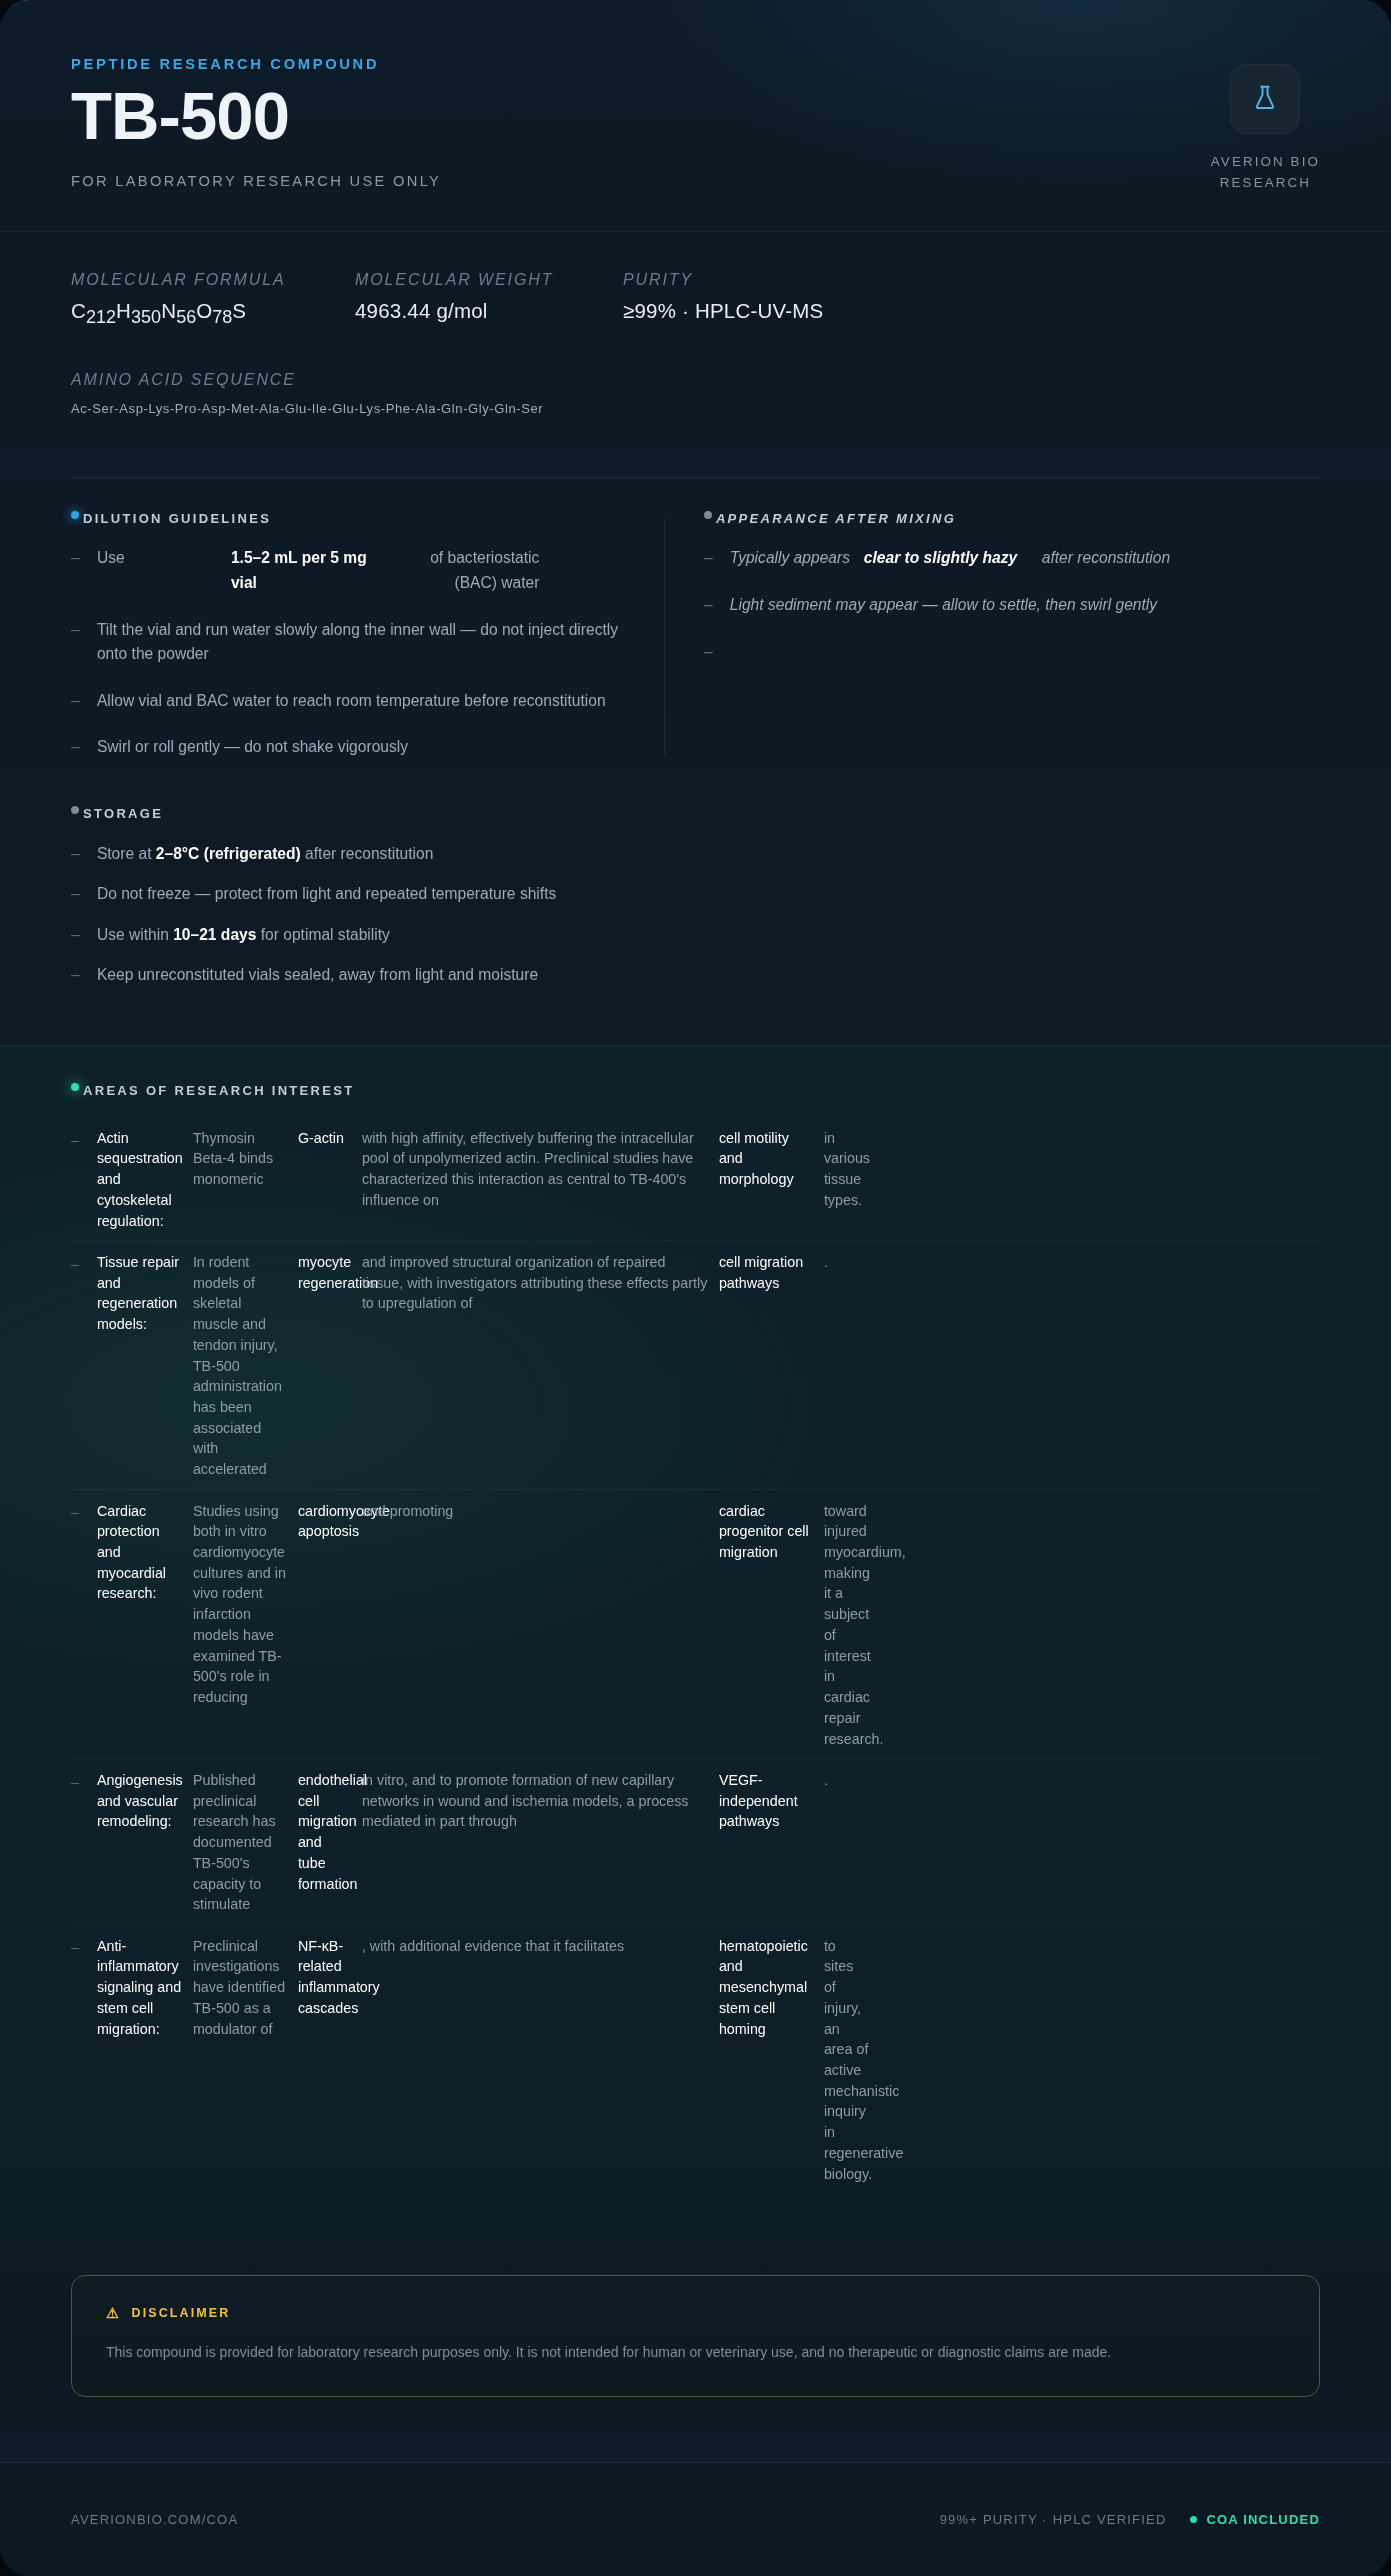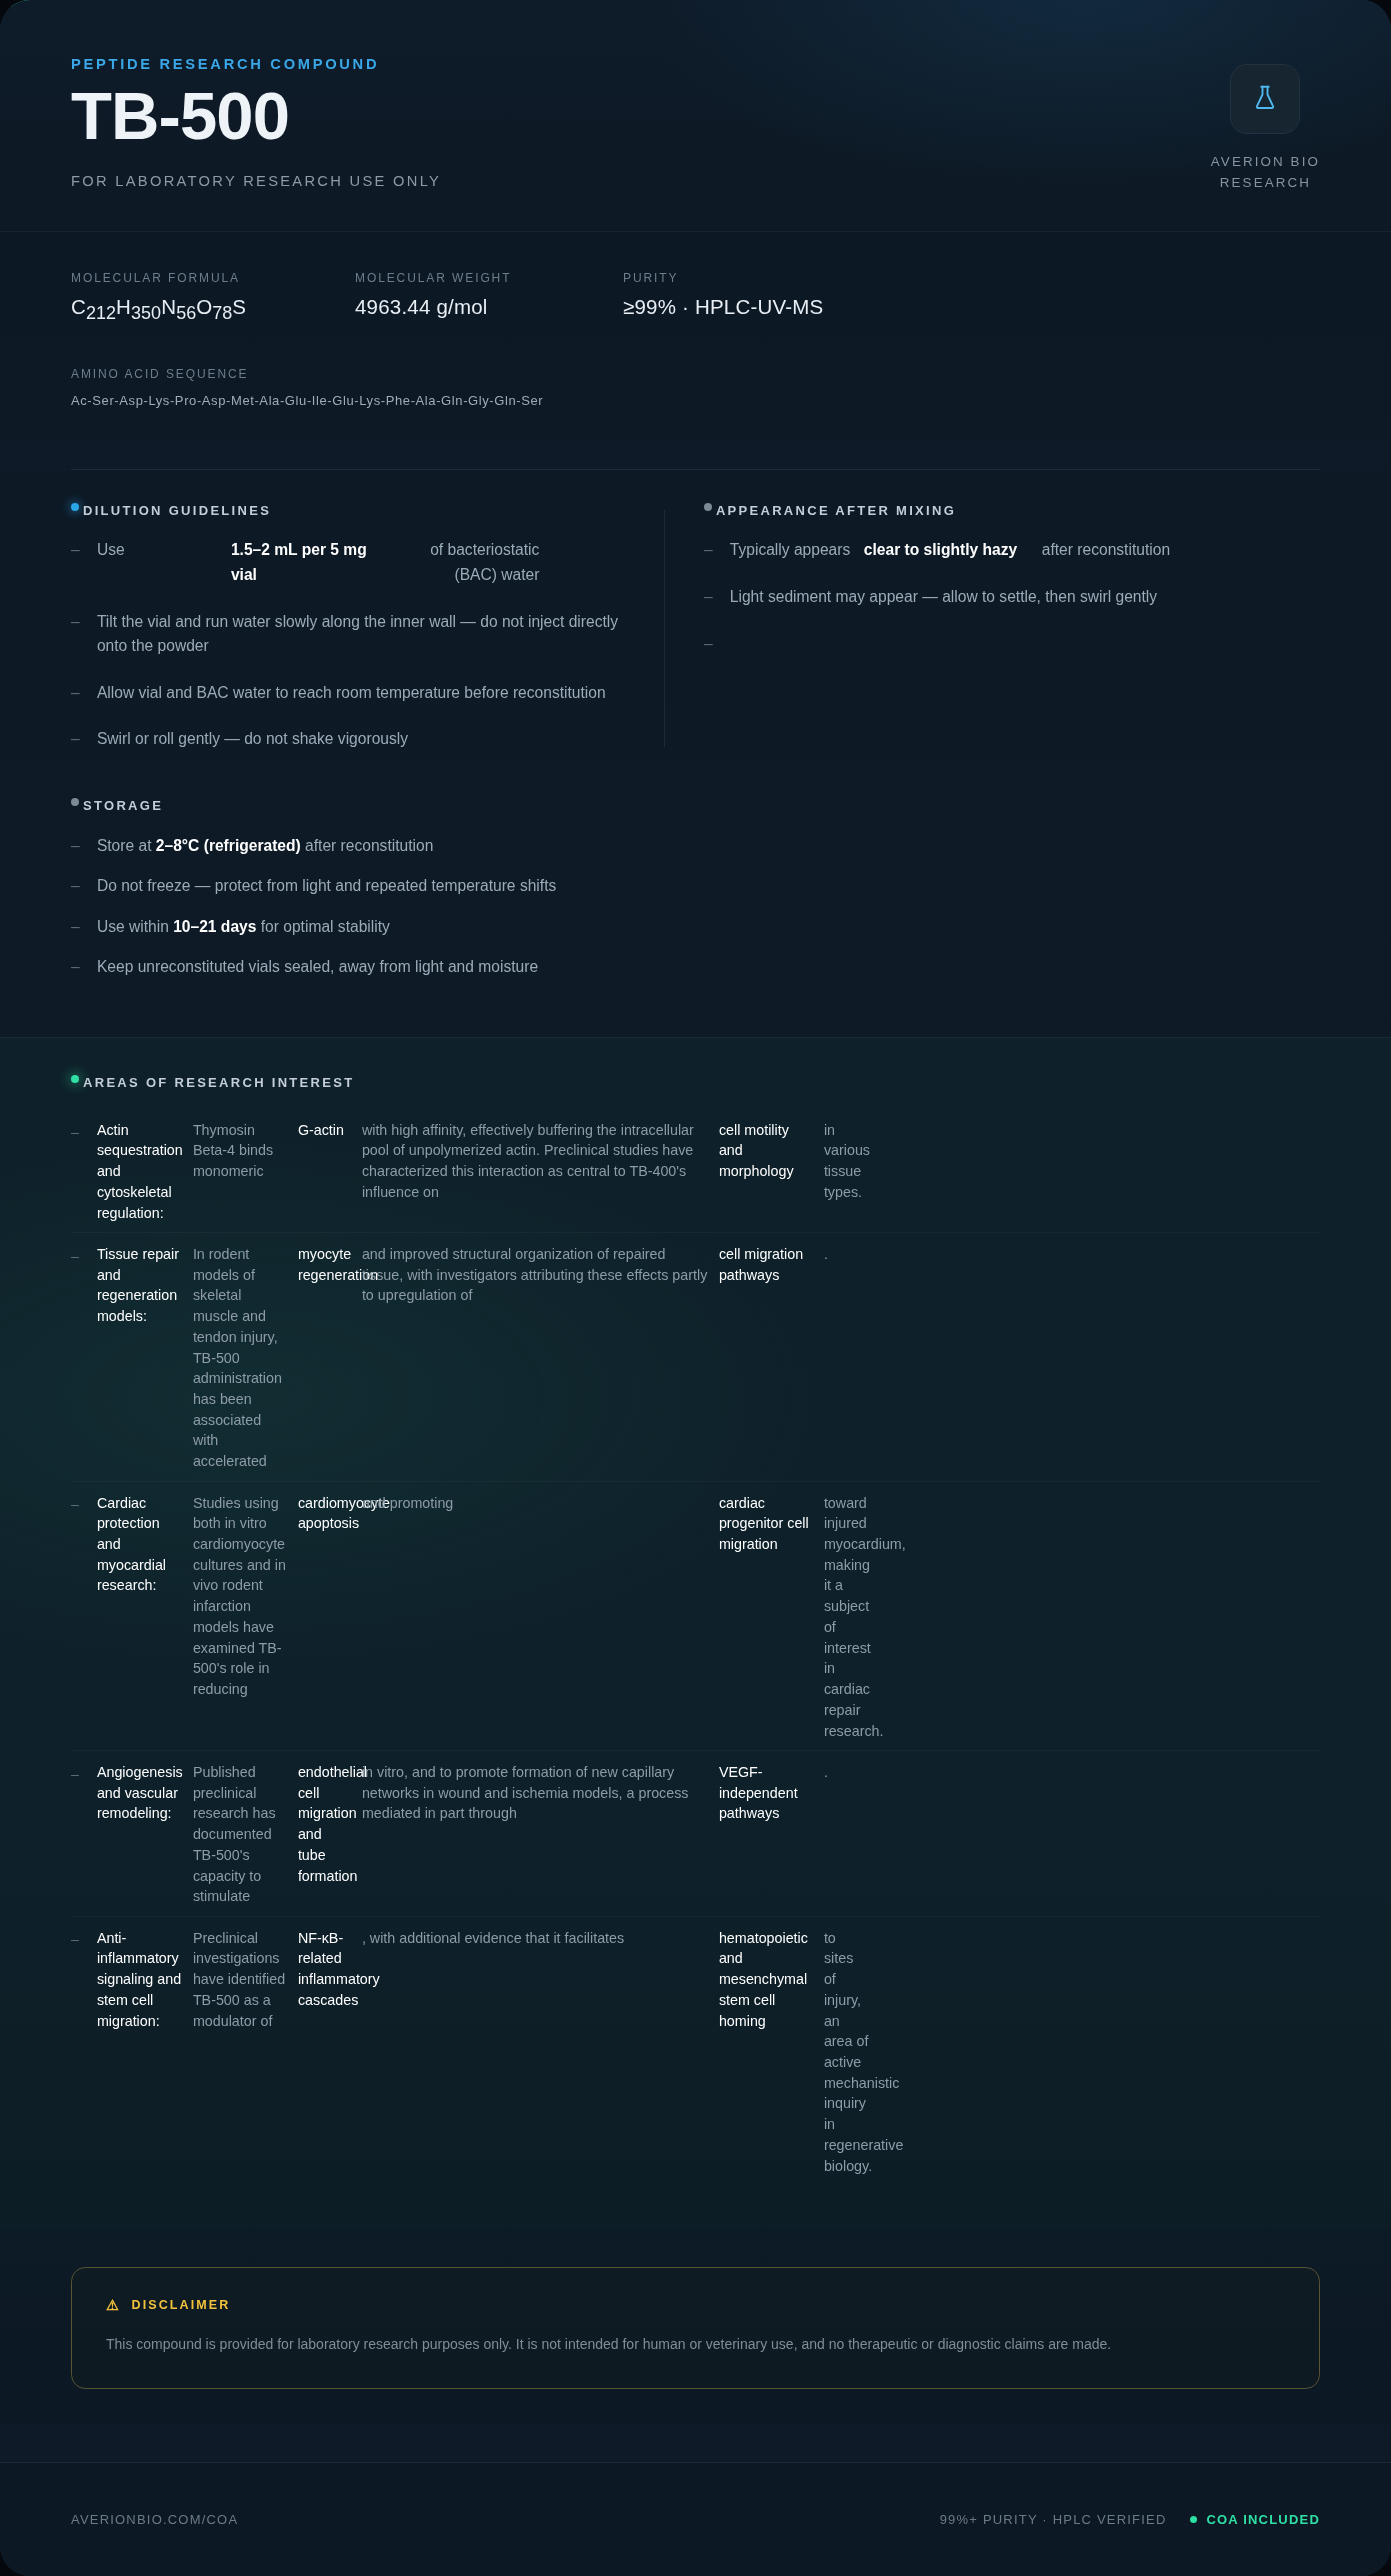--- a/index.html
+++ b/index.html
@@ -68,22 +68,22 @@
   
   .specs{
     padding:39px 71px 32px 71px;
     background:linear-gradient(180deg,#0d1825 0%,#0d1925 100%);
   }
   .spec-row{display:flex;gap:0;}
   .spec{min-width:0;}
   .spec.s1{width:284px;}
   .spec.s2{width:268px;}
   .spec-label,.seq-label{
-    font-size:12px;letter-spacing:1.9px;font-weight:400;
-    color:#6e7d8b;text-transform:uppercase;
+    font-size:16px;letter-spacing:1.9px;font-weight:400;
+    color:#6e7d8b;text-transform:uppercase;font-style:italic;
   }
   .spec-value{
     margin-top:10.7px;
     font-size:20.5px;color:#e8eef4;font-weight:400;letter-spacing:0.2px;
   }
   .spec-value sub{font-size:18px;letter-spacing:0;}
   .seq-block{margin-top:43px;}
   .seq-value{
     margin-top:11.6px;
     font-size:13px;letter-spacing:0.6px;color:#9fadb9;
@@ -96,21 +96,21 @@
   
   .panel{
     padding:0 71px;
     background:linear-gradient(180deg,#0d1925 0%,#0e1b27 100%);
   }
   .two-col{
     display:flex;padding-top:33px;
   }
   .col-left{width:593px;padding-right:39px;}
   .col-div{width:0.9px;background:#1d2b37;margin:7.1px 0 5.4px 0;}
-  .col-right{flex:1;padding-left:39px;}
+  .col-right{flex:1;padding-left:39px;font-style:italic;}
 
   .sec-head{
     display:flex;align-items:flex-start;gap:4px;
     margin-bottom:20.5px;
   }
   .dot{width:8px;height:8px;border-radius:50%;flex:none;}
   .dot.blue{background:#2ba6e8;box-shadow:0 0 9px 2.7px rgba(43,166,232,.35);}
   .dot.grey{background:#7c8a96;}
   .dot.green{background:#2fe0a5;box-shadow:0 0 10.7px 3.6px rgba(47,224,165,.30);}
   .sec-title{

